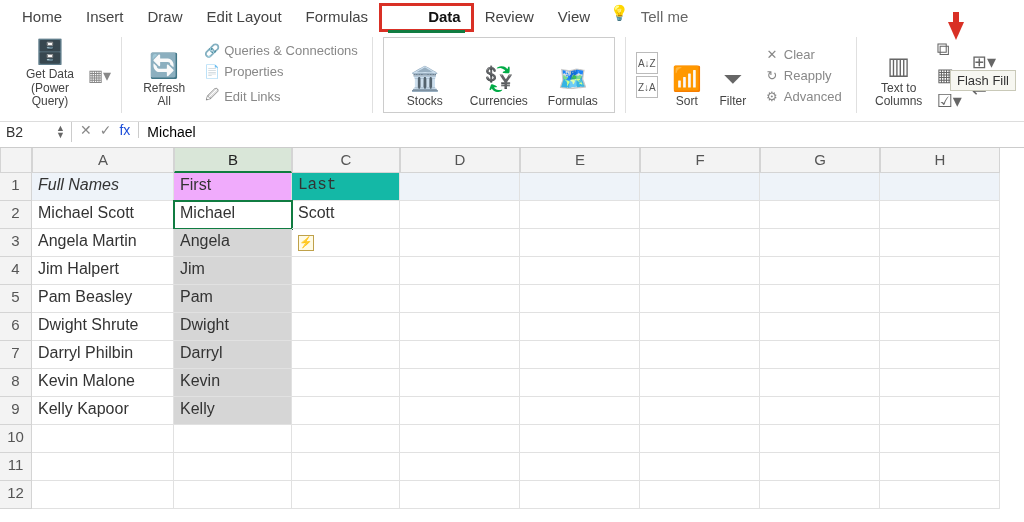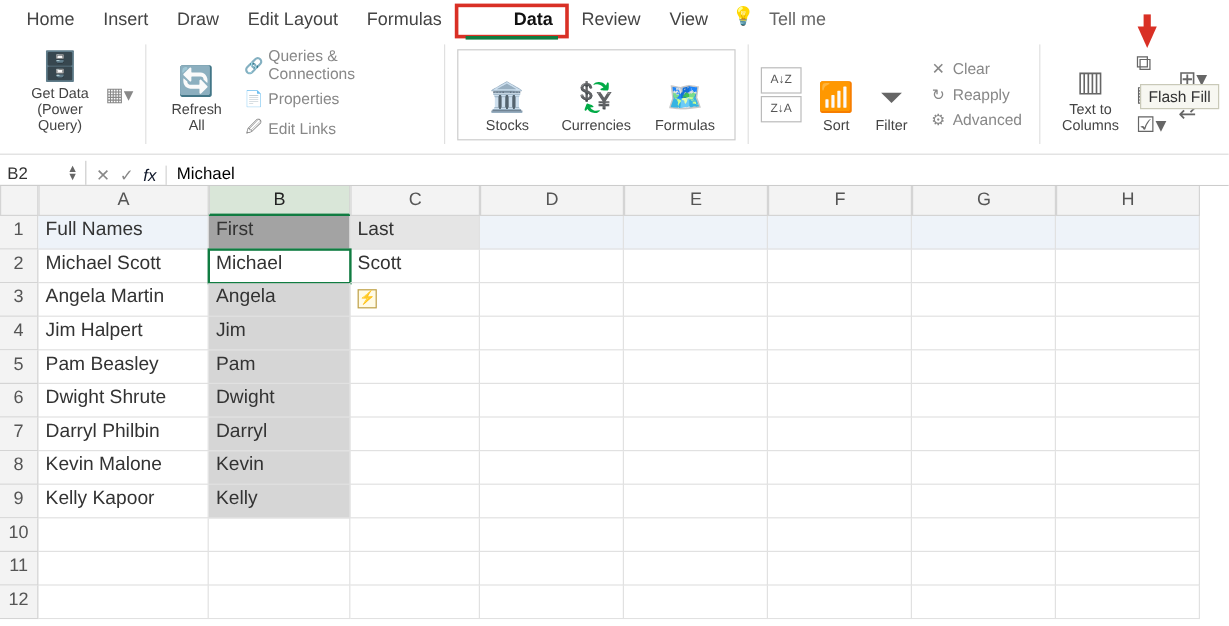--- a/index.html
+++ b/index.html
@@ -95,21 +95,21 @@
   }
   .stocks-box .big-btn { width: 74px; }
   .sort-icons {
     display: flex;
     flex-direction: column;
     gap: 2px;
     margin-right: 6px;
   }
   .sort-icons .sicon {
     border: 1px solid #bbb;
-    width: 34px; height: 22px;
+    width: 22px; height: 22px;
     display: flex; align-items: center; justify-content: center;
     font-size: 10px; color: #555; cursor: pointer;
   }
   .flash-tooltip {
     position: absolute;
     top: 70px;
     right: 8px;
     background: #f7f7f1;
     border: 1px solid #c9c9b8;
     padding: 2px 6px;
@@ -129,42 +129,42 @@
   .red-arrow::before {
     content:"";
     position:absolute;
     top:-28px; left:-3px;
     width:6px; height:14px;
     background:#d93025;
   }
   
   .formula-bar {
     display: flex;
-    align-items: flex-end;
+    align-items: flex-start;
     height: 26px;
     border-bottom: 1px solid #ccc;
     font-size: 14px;
   }
   .name-box {
     width: 72px;
     padding: 2px 6px;
     border-right: 1px solid #ccc;
     display:flex; align-items:center; justify-content:space-between;
   }
   .name-box .spin { font-size:9px; line-height:7px; color:#666; display:flex; flex-direction:column;}
   .fx-controls {
     display: flex;
     align-items: center;
     gap: 8px;
     padding: 0 8px;
     color: #888;
     border-right: 1px solid #ccc;
   }
   .fx-controls span { cursor: pointer; }
-  .fx-label { font-style: italic; color:#0f172a; }
+  .fx-label { color:#1d4ed8; }
   .formula-input {
     flex: 1;
     border: none;
     padding: 2px 8px;
     font-size: 14px;
     outline: none;
   }
   
   .sheet {
     display: grid;
@@ -350,23 +350,23 @@
     <div class="corner"></div>
     <div class="colhead">A</div>
     <div class="colhead sel">B</div>
     <div class="colhead">C</div>
     <div class="colhead">D</div>
     <div class="colhead">E</div>
     <div class="colhead">F</div>
     <div class="colhead">G</div>
     <div class="colhead">H</div>
     <div class="rowhead">1</div>
-    <div class="cell hrow-cell" style="background: rgb(238, 243, 249);">Full Names</div>
-    <div class="cell hrow-cell" style="background: #a3a3a3;">First</div>
-    <div class="cell hrow-cell" style="background: #e5e5e5;">Last</div>
+    <div class="cell hrow-cell" style="background: rgb(238, 243, 249); font-style: italic;">Full Names</div>
+    <div class="cell hrow-cell" style="background: #f0abfc;">First</div>
+    <div class="cell hrow-cell" style="background: #14b8a6; font-family: Liberation Mono, monospace;">Last</div>
     <div class="cell hrow-cell" style="background: rgb(238, 243, 249);"></div>
     <div class="cell hrow-cell" style="background: rgb(238, 243, 249);"></div>
     <div class="cell hrow-cell" style="background: rgb(238, 243, 249);"></div>
     <div class="cell hrow-cell" style="background: rgb(238, 243, 249);"></div>
     <div class="cell hrow-cell" style="background: rgb(238, 243, 249);"></div>
     <div class="rowhead">2</div>
     <div class="cell">Michael Scott</div>
     <div class="cell flashfill sel-outline active-cell">Michael</div>
     <div class="cell">Scott</div>
     <div class="cell"></div>

